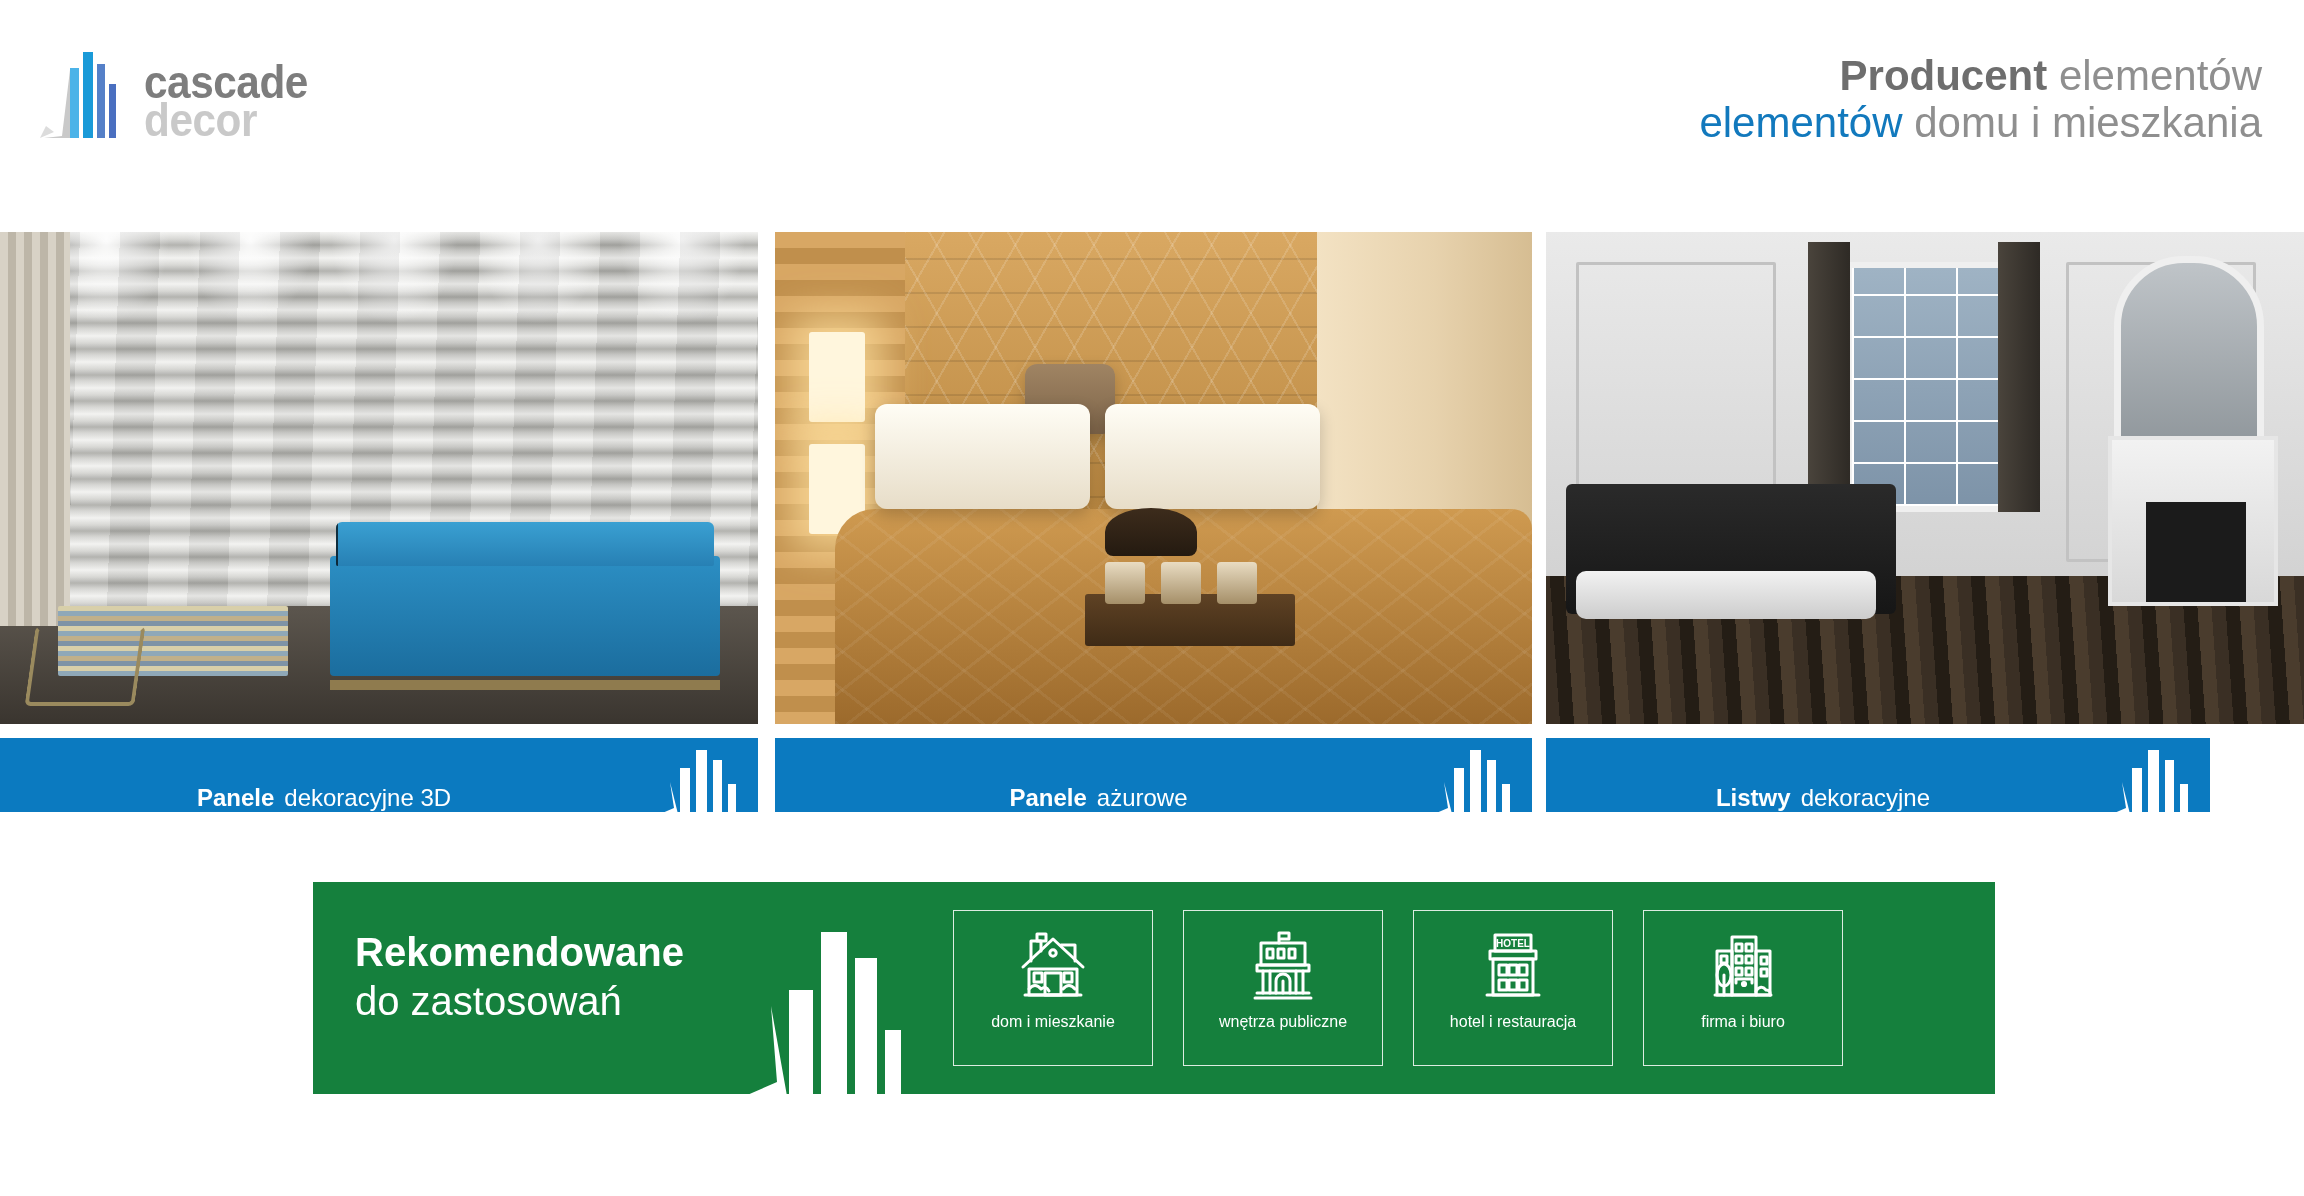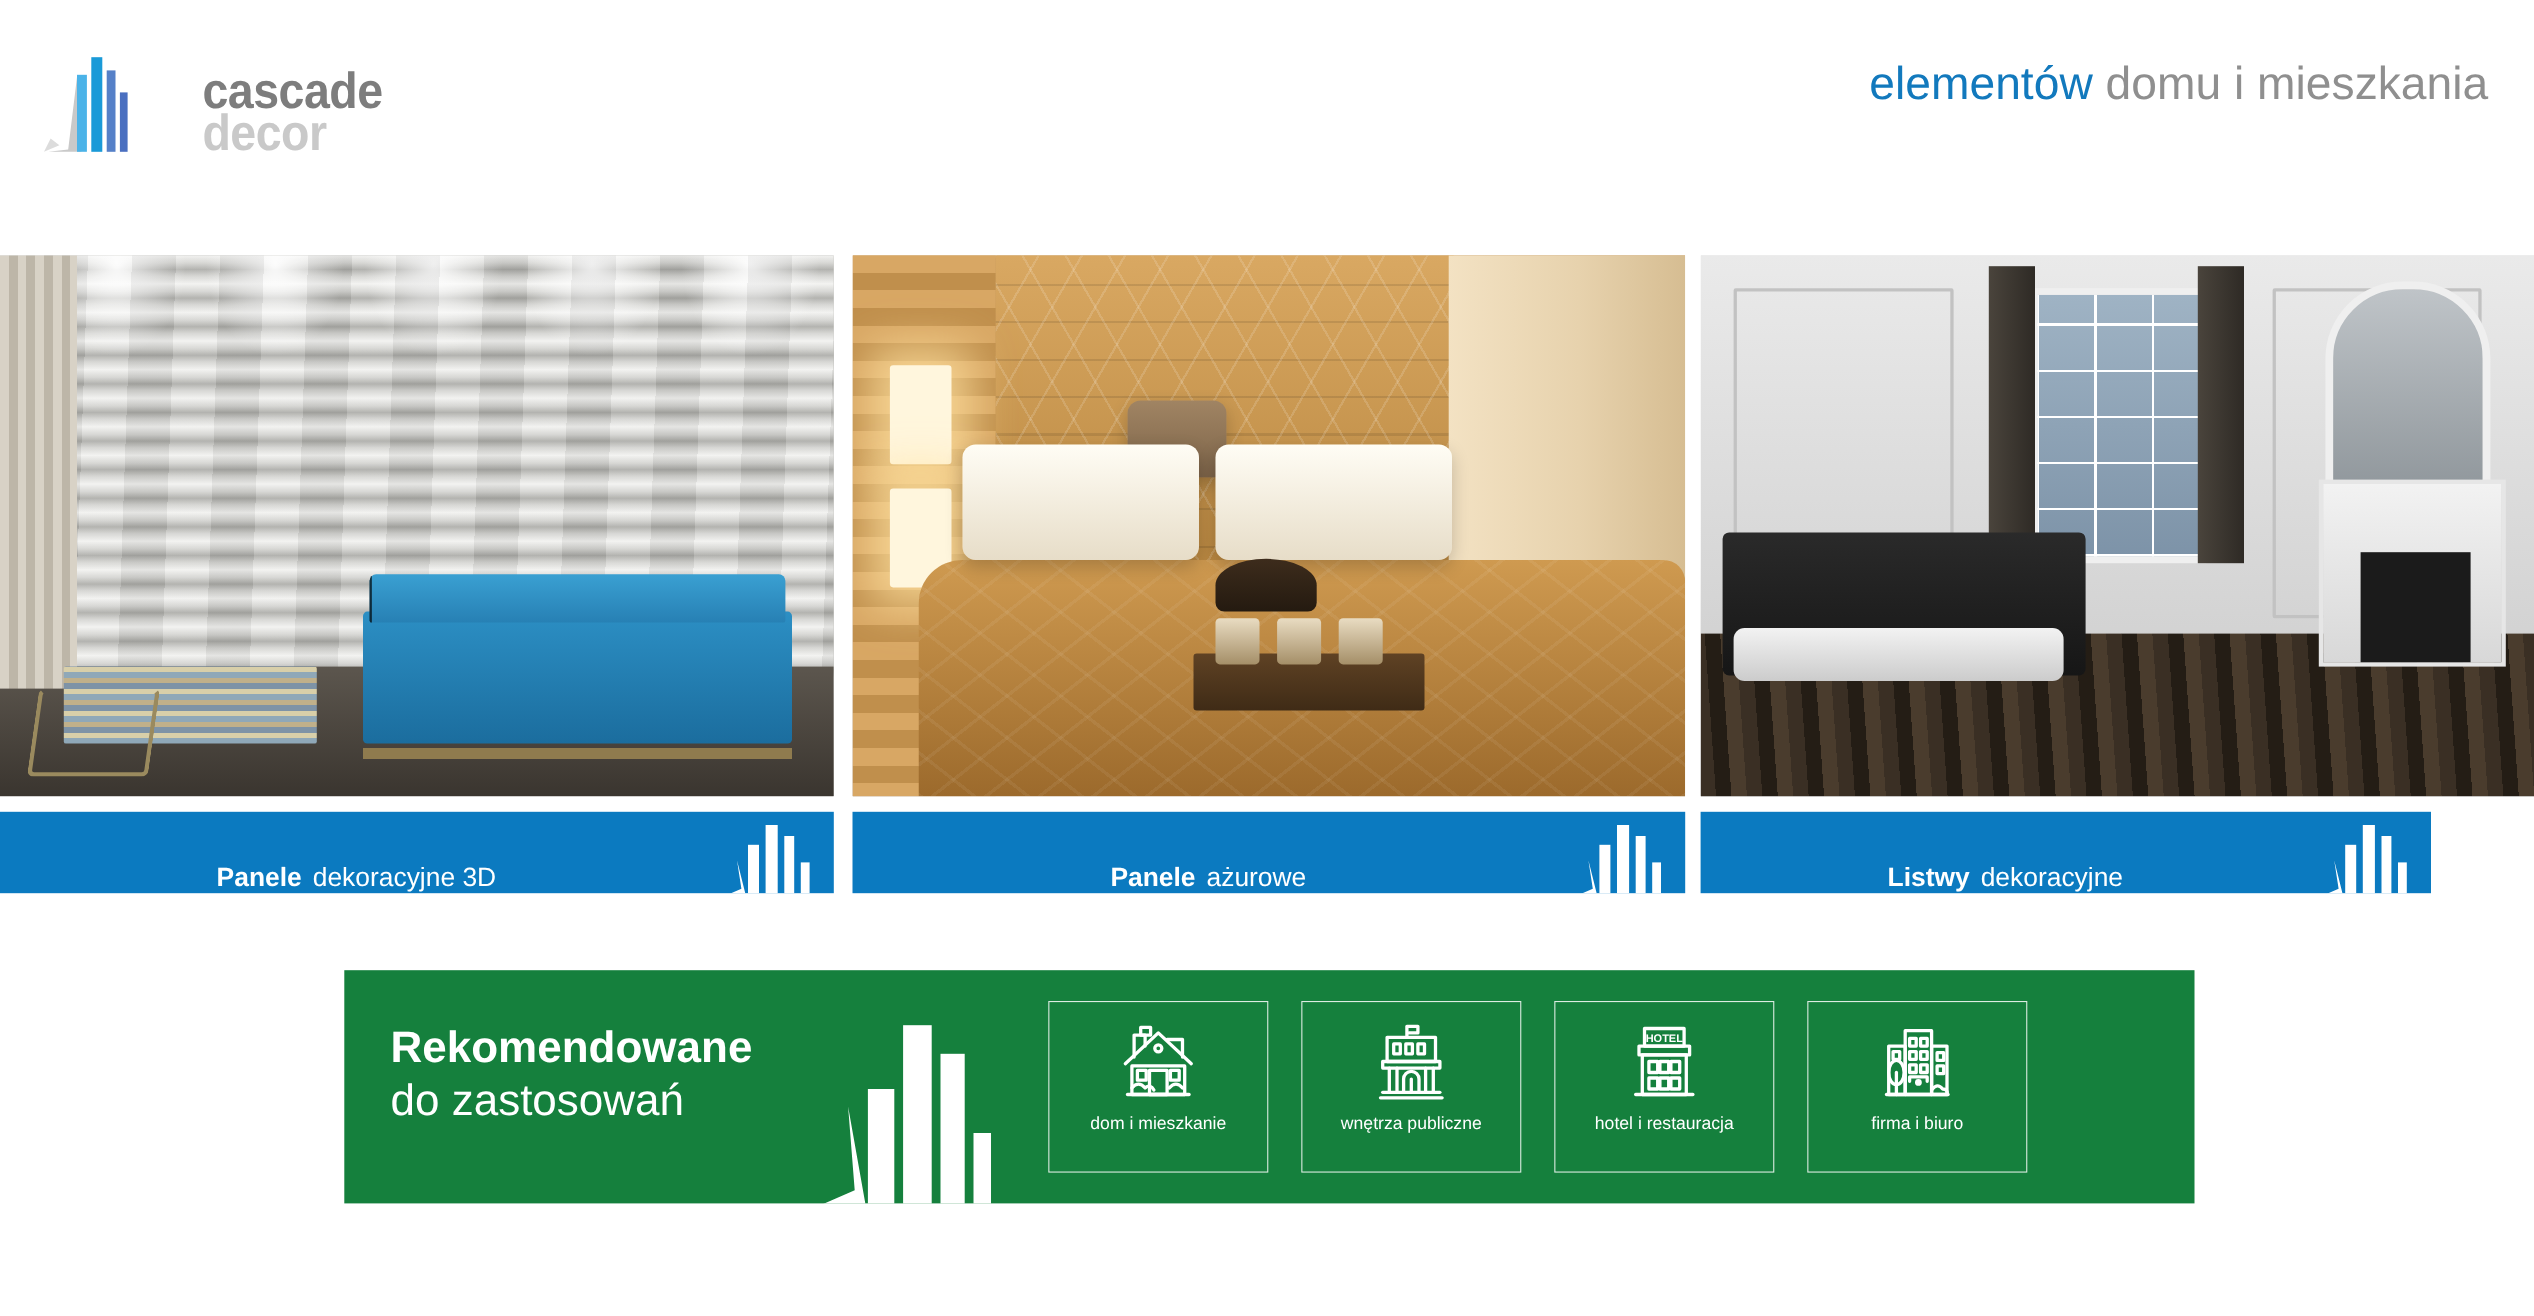--- a/index.html
+++ b/index.html
@@ -10,21 +10,21 @@
     font-family: "Liberation Sans", sans-serif;
     overflow: hidden;
   }
   .page { position: relative; width: 2304px; height: 1196px; background:#fff; }
 
   
   .header { position:absolute; left:0; top:0; width:2304px; height:232px; }
 
   .logo { position:absolute; left:40px; top:40px; width:300px; height:100px; }
   .logo-mark { position:absolute; left:0; top:0; width:90px; height:100px; }
-  .logo-text { position:absolute; left:104px; top:24px; width:200px; height:80px;margin-left:40px; }
+  .logo-text { position:absolute; left:104px; top:24px; width:200px; height:80px; }
   .logo-word { display:block; font-family:"Liberation Sans", sans-serif;
     font-weight:bold; letter-spacing:-0.5px; line-height:0.82; }
   .logo-cascade { font-size:46px; color:#7d7d7d; transform:scaleX(0.92); transform-origin:left; }
   .logo-decor   { font-size:46px; color:#c9c9c9; transform:scaleX(0.92); transform-origin:left; }
 
   .headline { position:absolute; right:42px; top:52px; text-align:right;
       line-height:1.12; white-space:nowrap; }
   .headline .l1, .headline .l2 { display:block; font-size:42px; }
   .hl-bold  { font-weight:bold; color:#6e6e6e; }
   .hl-light { font-weight:normal; color:#8f8f8f; }
@@ -179,20 +179,24 @@
           <rect x="69" y="44" width="7" height="54" fill="#4a6fc0"></rect>
         </svg>
       </div>
       <div class="logo-text">
         <span class="logo-word logo-cascade">cascade</span>
         <span class="logo-word logo-decor">decor</span>
       </div>
     </div>
 
     <div class="headline">
+      <span class="l1">
+        <span class="hl-bold">Producent</span>
+        <span class="hl-light">elementów</span>
+      </span>
       <span class="l2">
         <span class="hl-blue">elementów</span>
         <span class="hl-light">domu i mieszkania</span>
       </span>
     </div>
   </div>
 
   <div class="panels">
 
     <div class="panel p1">

